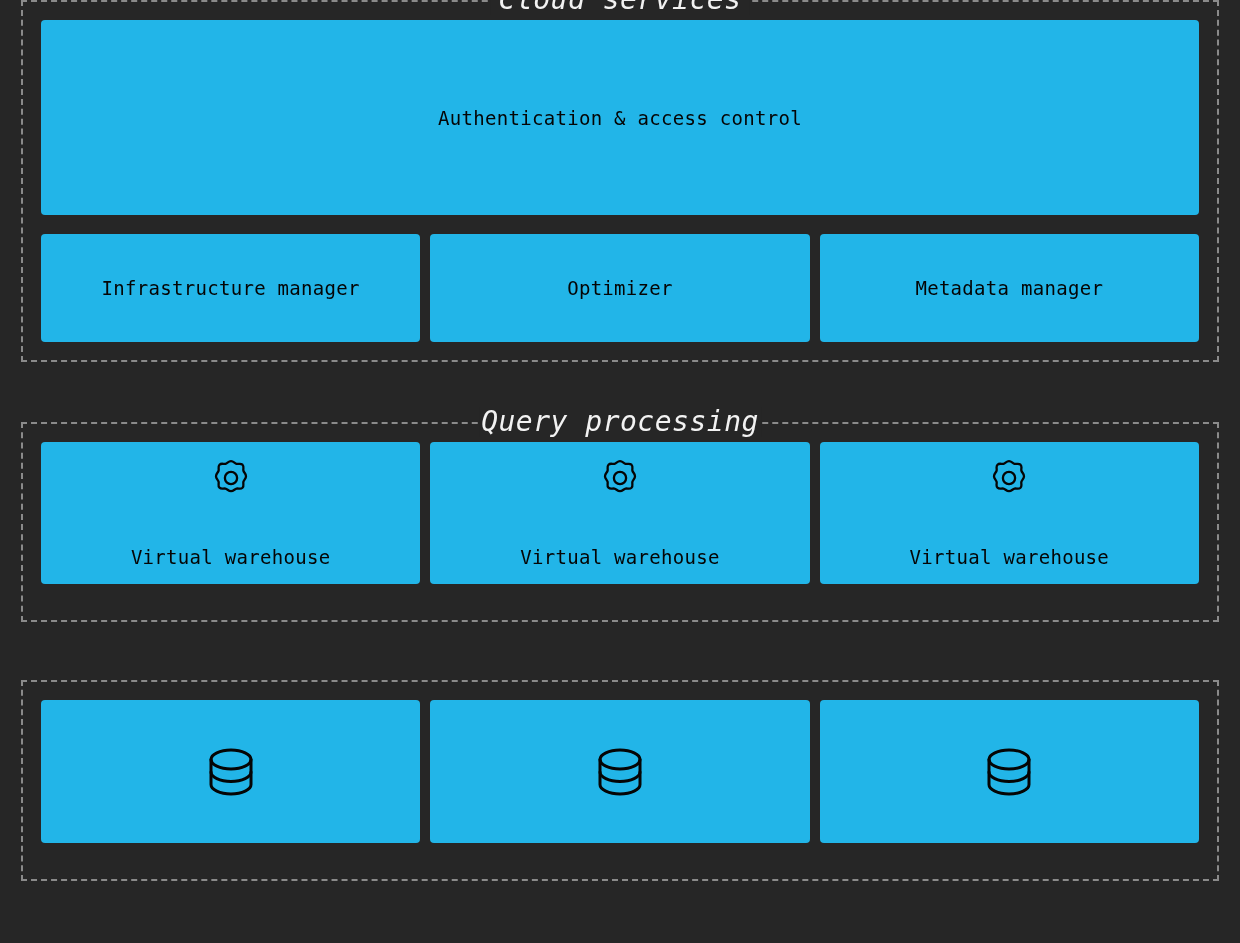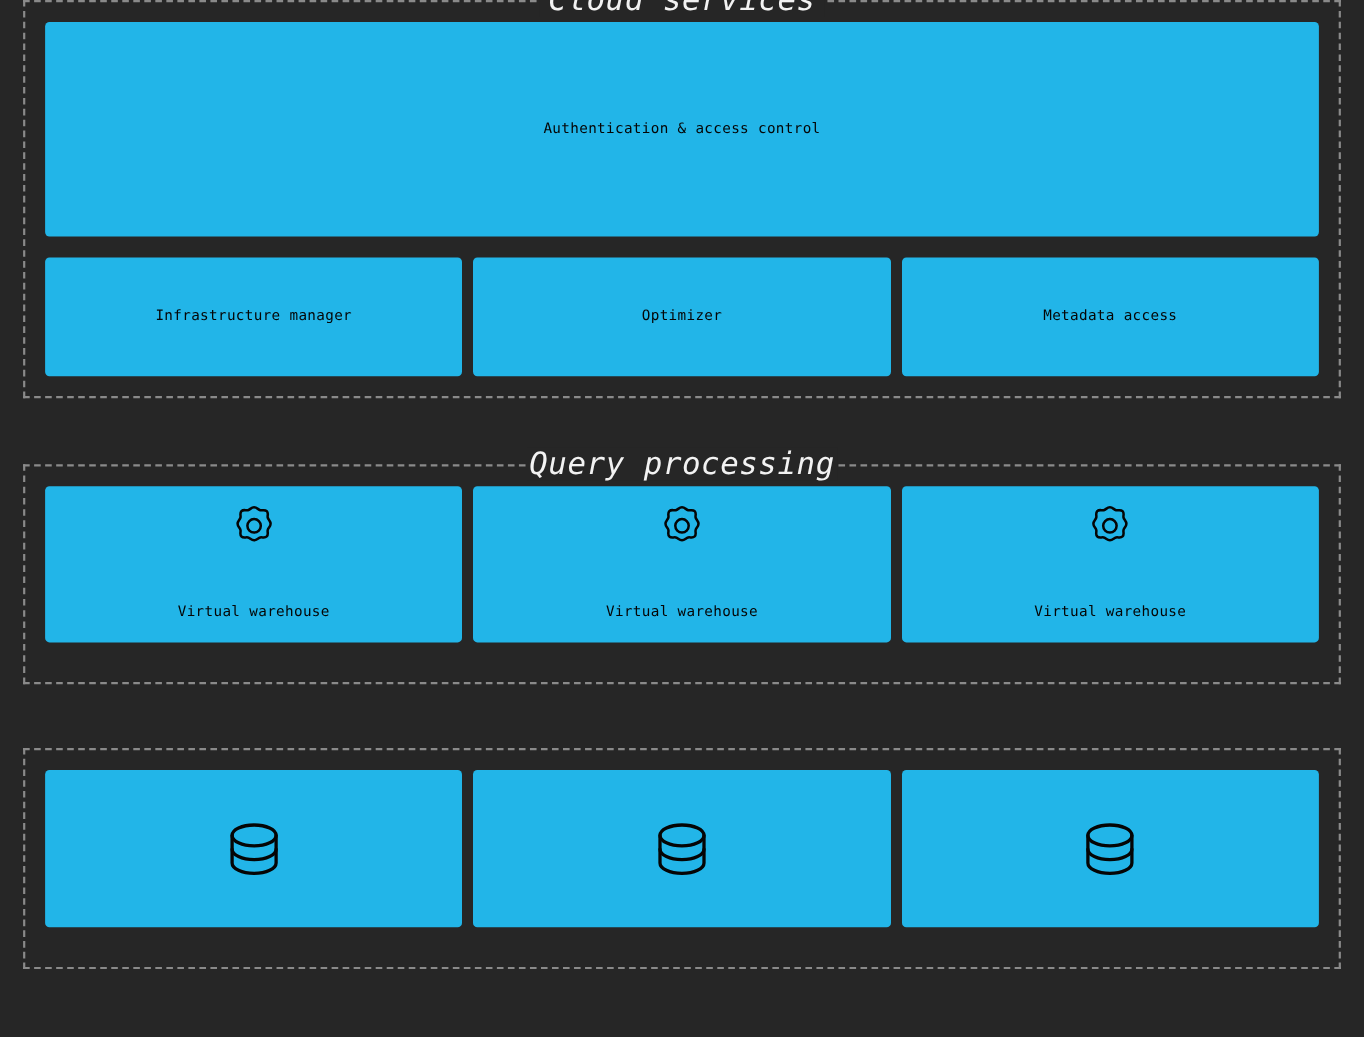--- a/index.html
+++ b/index.html
@@ -66,21 +66,21 @@
   }
   .node {
     background: #22b5e8;
     border-radius: 4px;
     color: #050505;
     display: flex;
     flex-direction: column;
     align-items: center;
     justify-content: center;
     gap: 10px;
-    font-size: 13px;
+    font-size: 19px;
     line-height: 22px;
     letter-spacing: 0.3px;
     text-align: center;
     flex: 1 1 0;
     box-sizing: border-box;
     padding: 6px 20px;
     overflow: hidden;
   }
   .node-label {
     white-space: nowrap;
@@ -142,21 +142,21 @@
       </div>
 
       <div class="row row-services">
         <div class="node">
           <span class="node-label">Infrastructure manager</span>
         </div>
         <div class="node">
           <span class="node-label">Optimizer</span>
         </div>
         <div class="node">
-          <span class="node-label">Metadata access</span>
+          <span class="node-label">Metadata manager</span>
         </div>
       </div>
 
     </div>
   </section>
 
   <div class="spacer-a"></div>
 
   <section class="group" id="group-query-processing">
     <div class="group-title tight">Query processing</div>

